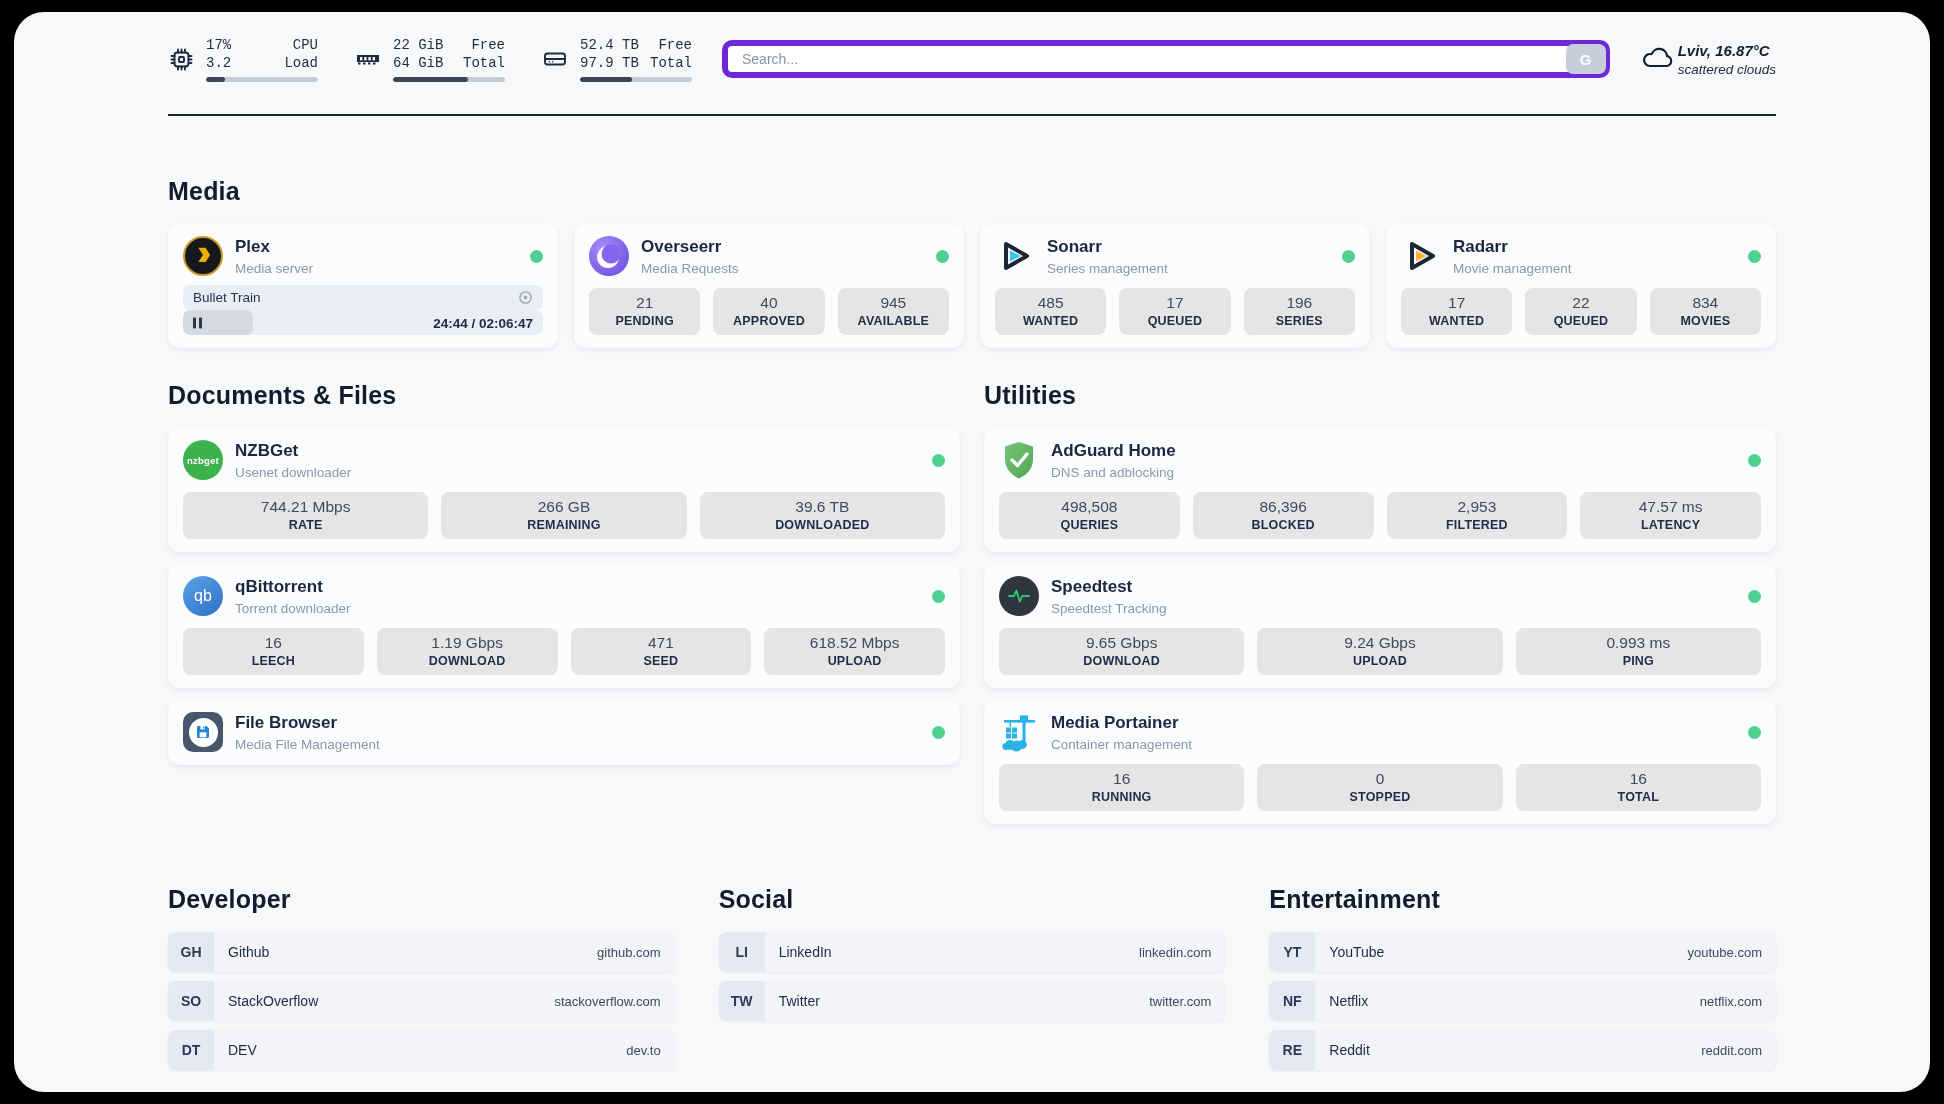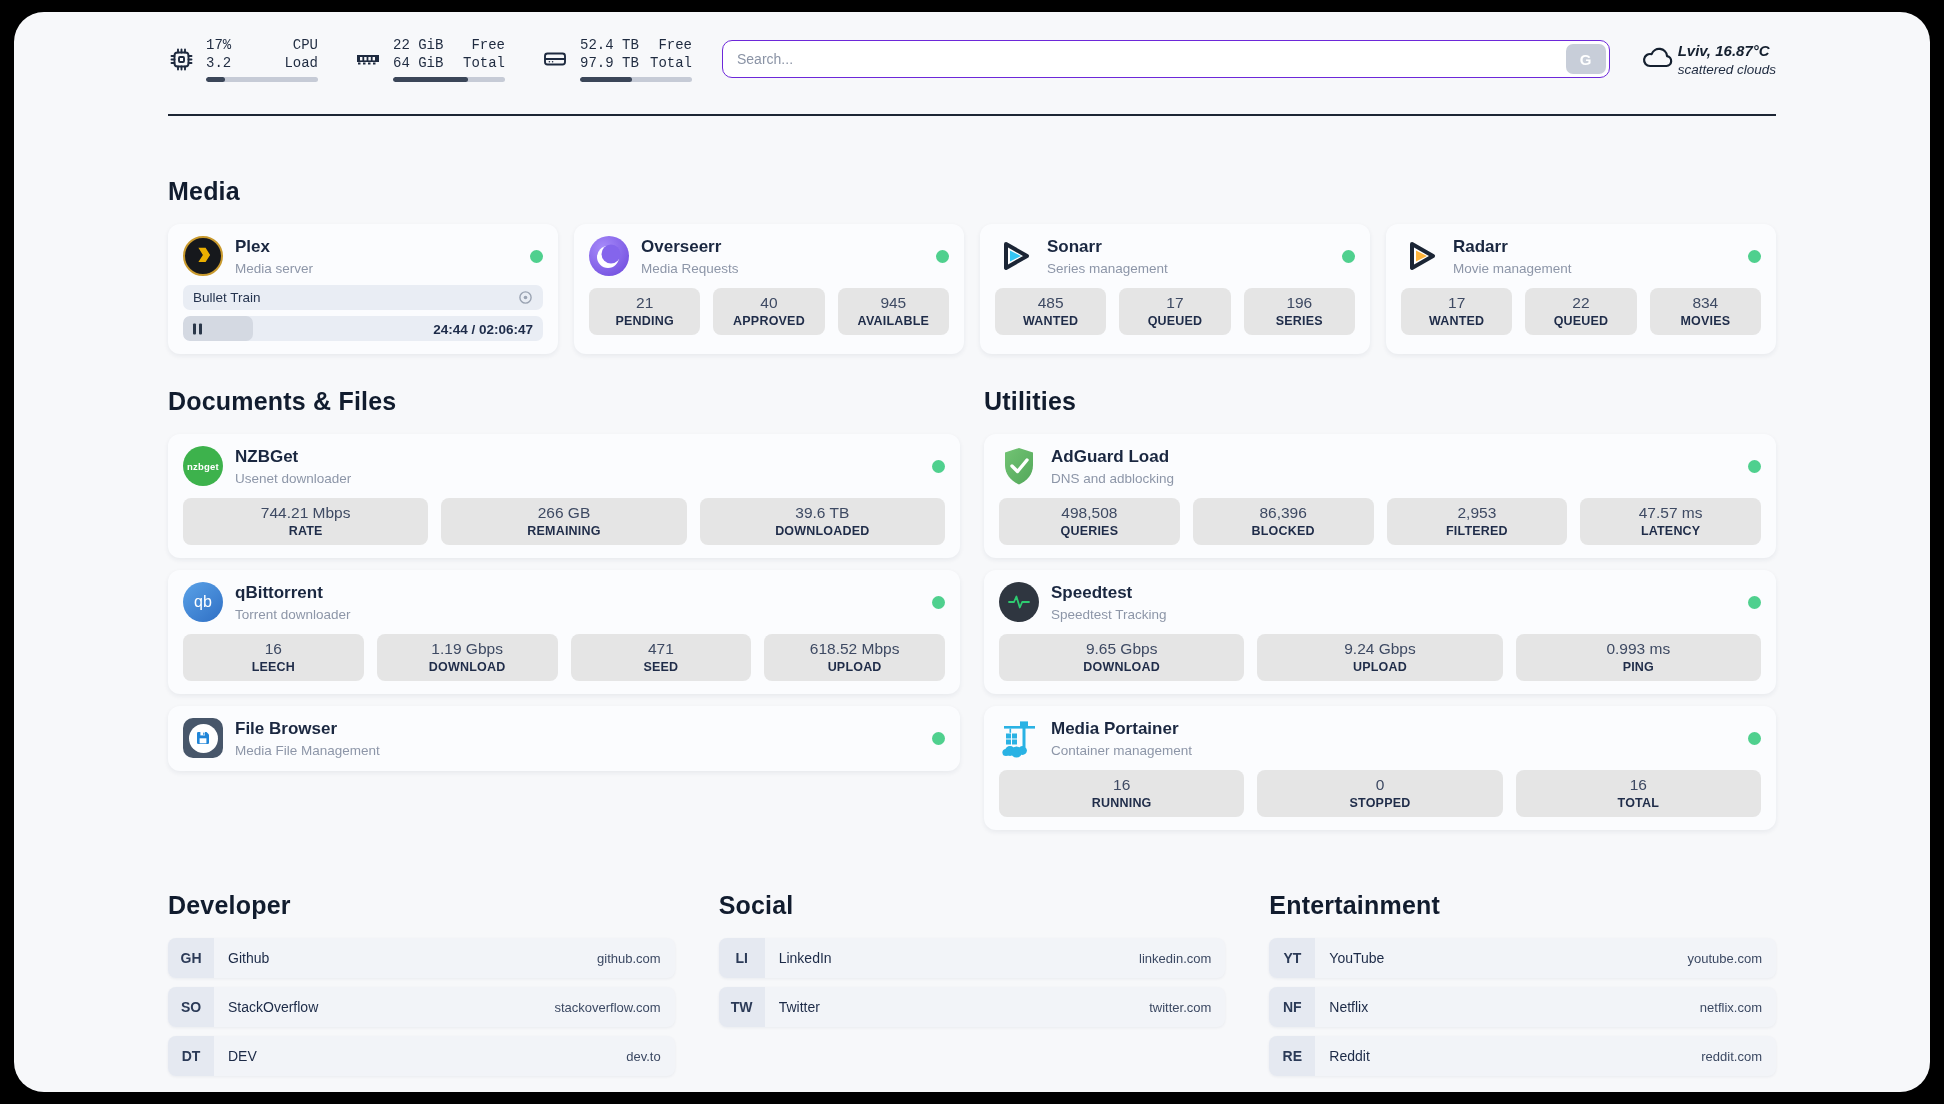--- a/index.html
+++ b/index.html
@@ -12,21 +12,21 @@
   .sys-stats{display:flex;gap:36px;align-items:center;flex:none;font-family:Liberation Mono, monospace;}
   .sys-stat{display:flex;gap:11px;align-items:center;}
   .sys-icon svg{display:block;}
   .sys-body{width:112px;}
   .sys-rows{display:flex;justify-content:space-between;font-size:14px;font-weight:500;color:#1f2b40;line-height:1.3;}
   .col-r{text-align:right;}
   .sys-bar{height:5px;background:#c6cbd6;border-radius:3px;margin-top:5px;overflow:hidden;}
   .sys-fill{height:100%;background:#3b4658;border-radius:3px;}
 
   .search-wrap{flex:1;margin:0 30px;position:relative;}
-  .search-input{width:100%;height:38px;border:1px solid #6d28d9;border-radius:10px;background:#fff;padding:0 54px 0 14px;font-size:14px;color:#1f2b40;box-sizing:border-box;outline:none;font-family:inherit;}
+  .search-input{width:100%;height:38px;border:6px solid #6d28d9;border-radius:10px;background:#fff;padding:0 54px 0 14px;font-size:14px;color:#1f2b40;box-sizing:border-box;outline:none;font-family:inherit;}
   .search-input::placeholder{color:#8a93a5;}
   .search-btn{position:absolute;right:4px;top:4px;width:40px;height:30px;background:#c8ced9;border:none;border-radius:7px;color:#fff;font-size:15px;font-weight:600;display:flex;align-items:center;justify-content:center;cursor:pointer;font-family:inherit;}
 
   .weather{display:flex;align-items:center;gap:2px;flex:none;font-style:italic;}
   .weather-loc{font-size:15px;font-weight:700;color:#15202f;}
   .weather-cond{font-size:13.5px;color:#1e2a3f;margin-top:3px;}
 
   .divider{border-bottom:2px solid #1d2634;margin-top:32px;}
 
   
@@ -44,21 +44,21 @@
 
   .stats-row{display:flex;gap:13px;margin-top:12px;}
   .stat-box{flex:1;background:#e5e5e5;border-radius:8px;text-align:center;padding:5px 4px 6px;}
   .stat-value{font-size:15.5px;color:#3e4a63;line-height:19px;}
   .stat-label{font-size:12.5px;font-weight:700;color:#1f2c49;margin-top:2px;letter-spacing:.2px;line-height:15px;}
 
   
   .media-row{background:#e9edf4;border-radius:7px;height:25px;display:flex;align-items:center;padding:0 10px;margin-top:9px;}
   .media-title{font-size:13.5px;font-weight:500;color:#26344f;}
   .cast{margin-left:auto;display:flex;}
-  .progress-row{position:relative;background:#e9edf4;border-radius:7px;height:25px;margin-top:6px;overflow:hidden;padding-left:43px;}
+  .progress-row{position:relative;background:#e9edf4;border-radius:7px;height:25px;overflow:hidden;padding-left:43px;}
   .progress-elapsed{position:absolute;left:0;top:0;bottom:0;background:#d4d9e2;border-radius:7px;}
   .pause{position:absolute;left:10px;top:50%;transform:translateY(-50%);display:flex;gap:3px;cursor:pointer;}
   .pause span{width:3px;height:11px;background:#2a3749;border-radius:1px;display:block;}
   .time{position:absolute;right:10px;top:50%;transform:translateY(-50%);font-size:13.5px;font-weight:600;color:#1d2b49;}
 
   .two-col{display:grid;grid-template-columns:1fr 1fr;gap:24px;margin-top:30px;align-items:start;}
   .stack{display:flex;flex-direction:column;gap:12px;margin-top:16px;}
 
   
   .icon-circle{width:40px;height:40px;border-radius:50%;display:flex;align-items:center;justify-content:center;box-sizing:border-box;}
@@ -418,21 +418,21 @@
                       <linearGradient id="agg" x1="0" y1="0" x2="1" y2="1">
                         <stop offset="0%" stop-color="#72c474"></stop>
                         <stop offset="100%" stop-color="#53a75a"></stop>
                       </linearGradient>
                     </defs>
                   <path d="M20 2 L34 6.5 V19 C34 28.5 28 35 20 38.5 C12 35 6 28.5 6 19 V6.5 Z" fill="url(#agg)"></path>
                   <path d="M13 20 L18.5 25.5 L28 14" fill="none" stroke="#ffffff" stroke-width="3.4" stroke-linecap="round" stroke-linejoin="round"></path>
                 </svg>
               </div>
               <div class="head-text">
-                <div class="app-name">AdGuard Load</div>
+                <div class="app-name">AdGuard Home</div>
                 <div class="app-desc">DNS and adblocking</div>
               </div>
               <div class="status-dot"></div>
             </div>
             <div class="stats-row">
               <div class="stat-box">
                 <div class="stat-value">498,508</div>
                 <div class="stat-label">QUERIES</div>
               </div>
               <div class="stat-box">

